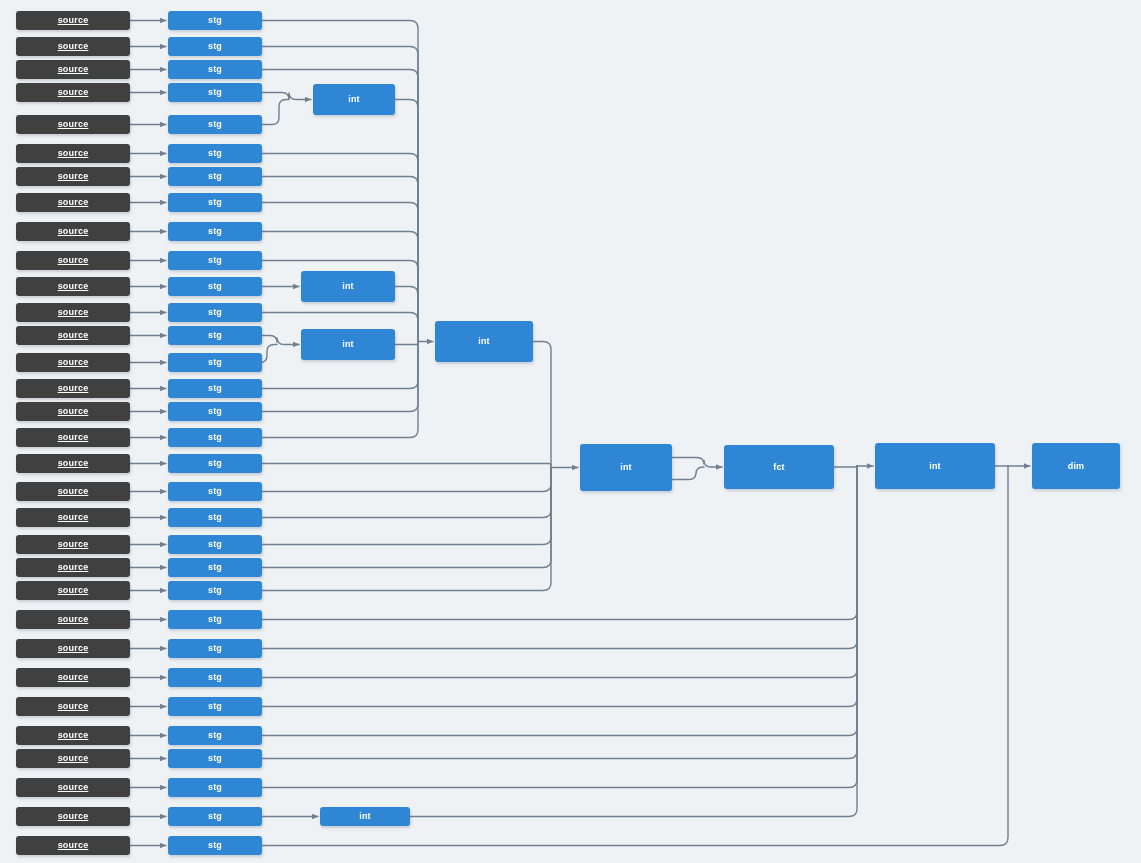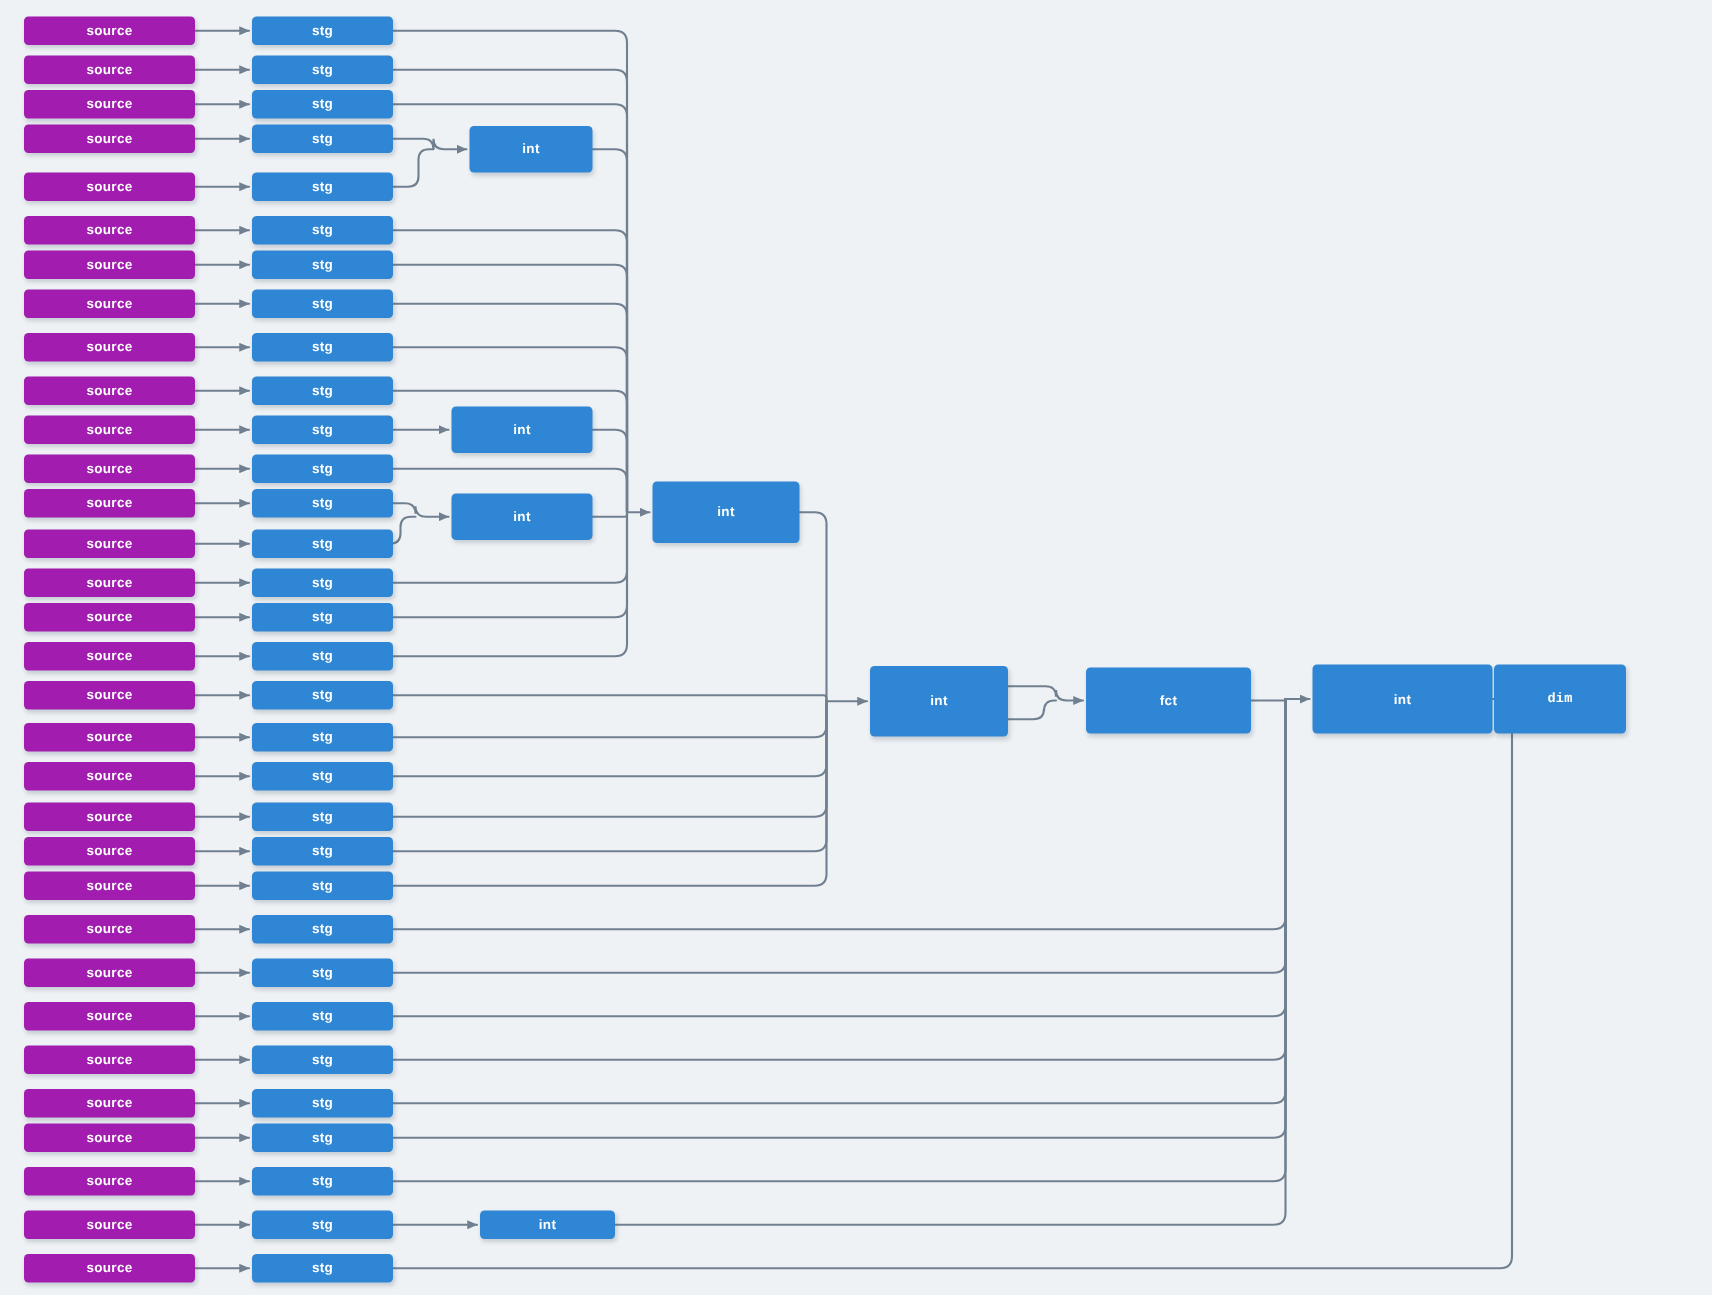--- a/index.html
+++ b/index.html
@@ -37,21 +37,21 @@
     border-radius: 3px;
     color: #ffffff;
     font-size: 9px;
     font-weight: bold;
     letter-spacing: 0.2px;
     font-family: "Liberation Sans", sans-serif;
     box-shadow: 1px 2px 3px rgba(60,80,100,0.22);
     cursor: pointer;
     user-select: none;
   }
-  .node-source { background: #a21caf; }
+  .node-source { background: #404040; text-decoration: underline; }
   .node-stg    { background: #2e86d4; }
   .node-int    { background: #2e86d4; align-items: center; }
   .node-fct    { background: #2e86d4; align-items: center; }
   .node-dim    { background: #2e86d4; }
   .node-label {
     pointer-events: none;
     line-height: 1;
   }
 </style>
 </head>
@@ -354,17 +354,17 @@
       </div>
       <div class="node node-int" style="left: 875px; top: 443px; width: 120px; height: 46px;">
         <span class="node-label">int</span>
       </div>
       <div class="node node-int" style="left: 320px; top: 807px; width: 90px; height: 19px;">
         <span class="node-label">int</span>
       </div>
       <div class="node node-fct" style="left: 724px; top: 445px; width: 110px; height: 44px;">
         <span class="node-label">fct</span>
       </div>
-      <div class="node node-dim" style="left: 996px; top: 443px; width: 88px; height: 46px; font-family: Liberation Mono, monospace;">
+      <div class="node node-dim" style="left: 1032px; top: 443px; width: 88px; height: 46px;">
         <span class="node-label">dim</span>
       </div>
     </div>
 </div>
 
 </body></html>

